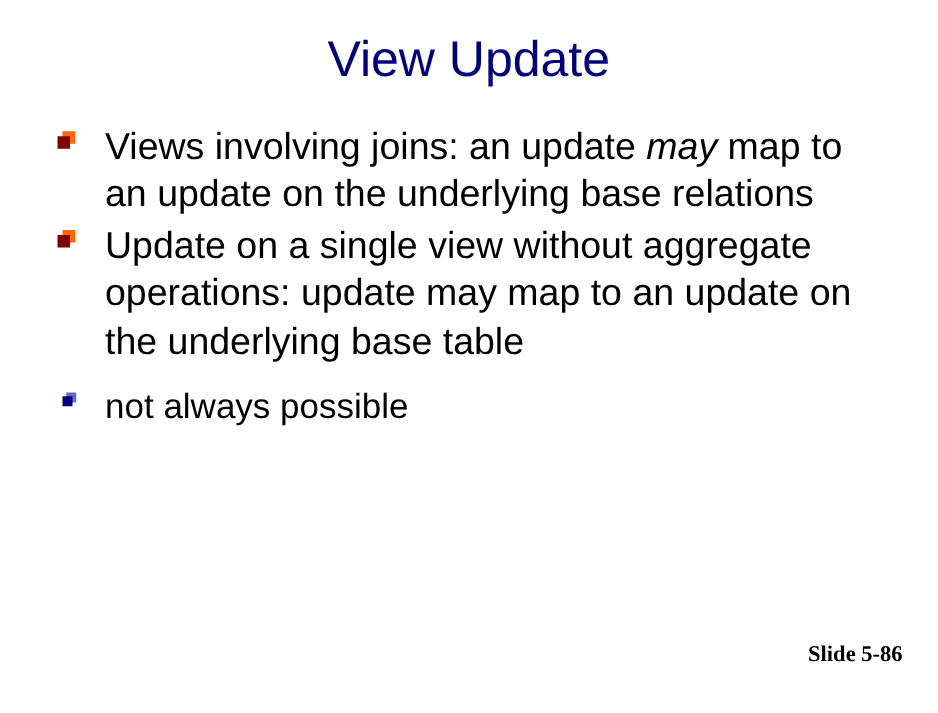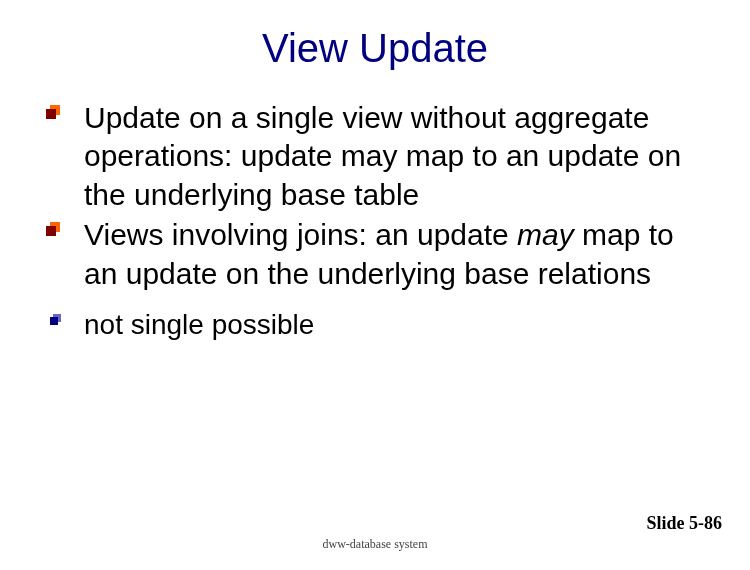--- a/index.html
+++ b/index.html
@@ -114,31 +114,30 @@
 </head>
 <body>
 
 <div class="slide">
 
   <h1 class="title">View Update</h1>
 
   <ul class="bullet-list">
     <li class="bullet-item">
       <span class="mark"></span>
-      <span>Update on a single view without aggregate operations: update may map to an update on the underlying base table</span>
+      <span>Views involving joins: an update </span><span class="ital">may</span><span> map to an update on the underlying base relations</span>
     </li>
     <li class="bullet-item">
       <span class="mark"></span>
-      <span>Views involving joins: an update </span><span class="ital">may</span><span> map to an update on the underlying base relations</span>
+      <span>Update on a single view without aggregate operations: update may map to an update on the underlying base table</span>
     </li>
   </ul>
 
   <ul class="sub-list">
     <li class="sub-item">
       <span class="submark"></span>
-      <span>not single possible</span>
+      <span>not always possible</span>
     </li>
   </ul>
 
   <div class="slide-num">Slide 5-86</div>
-  <div class="footer">dww-database system</div>
 
 </div>
 
 </body></html>

